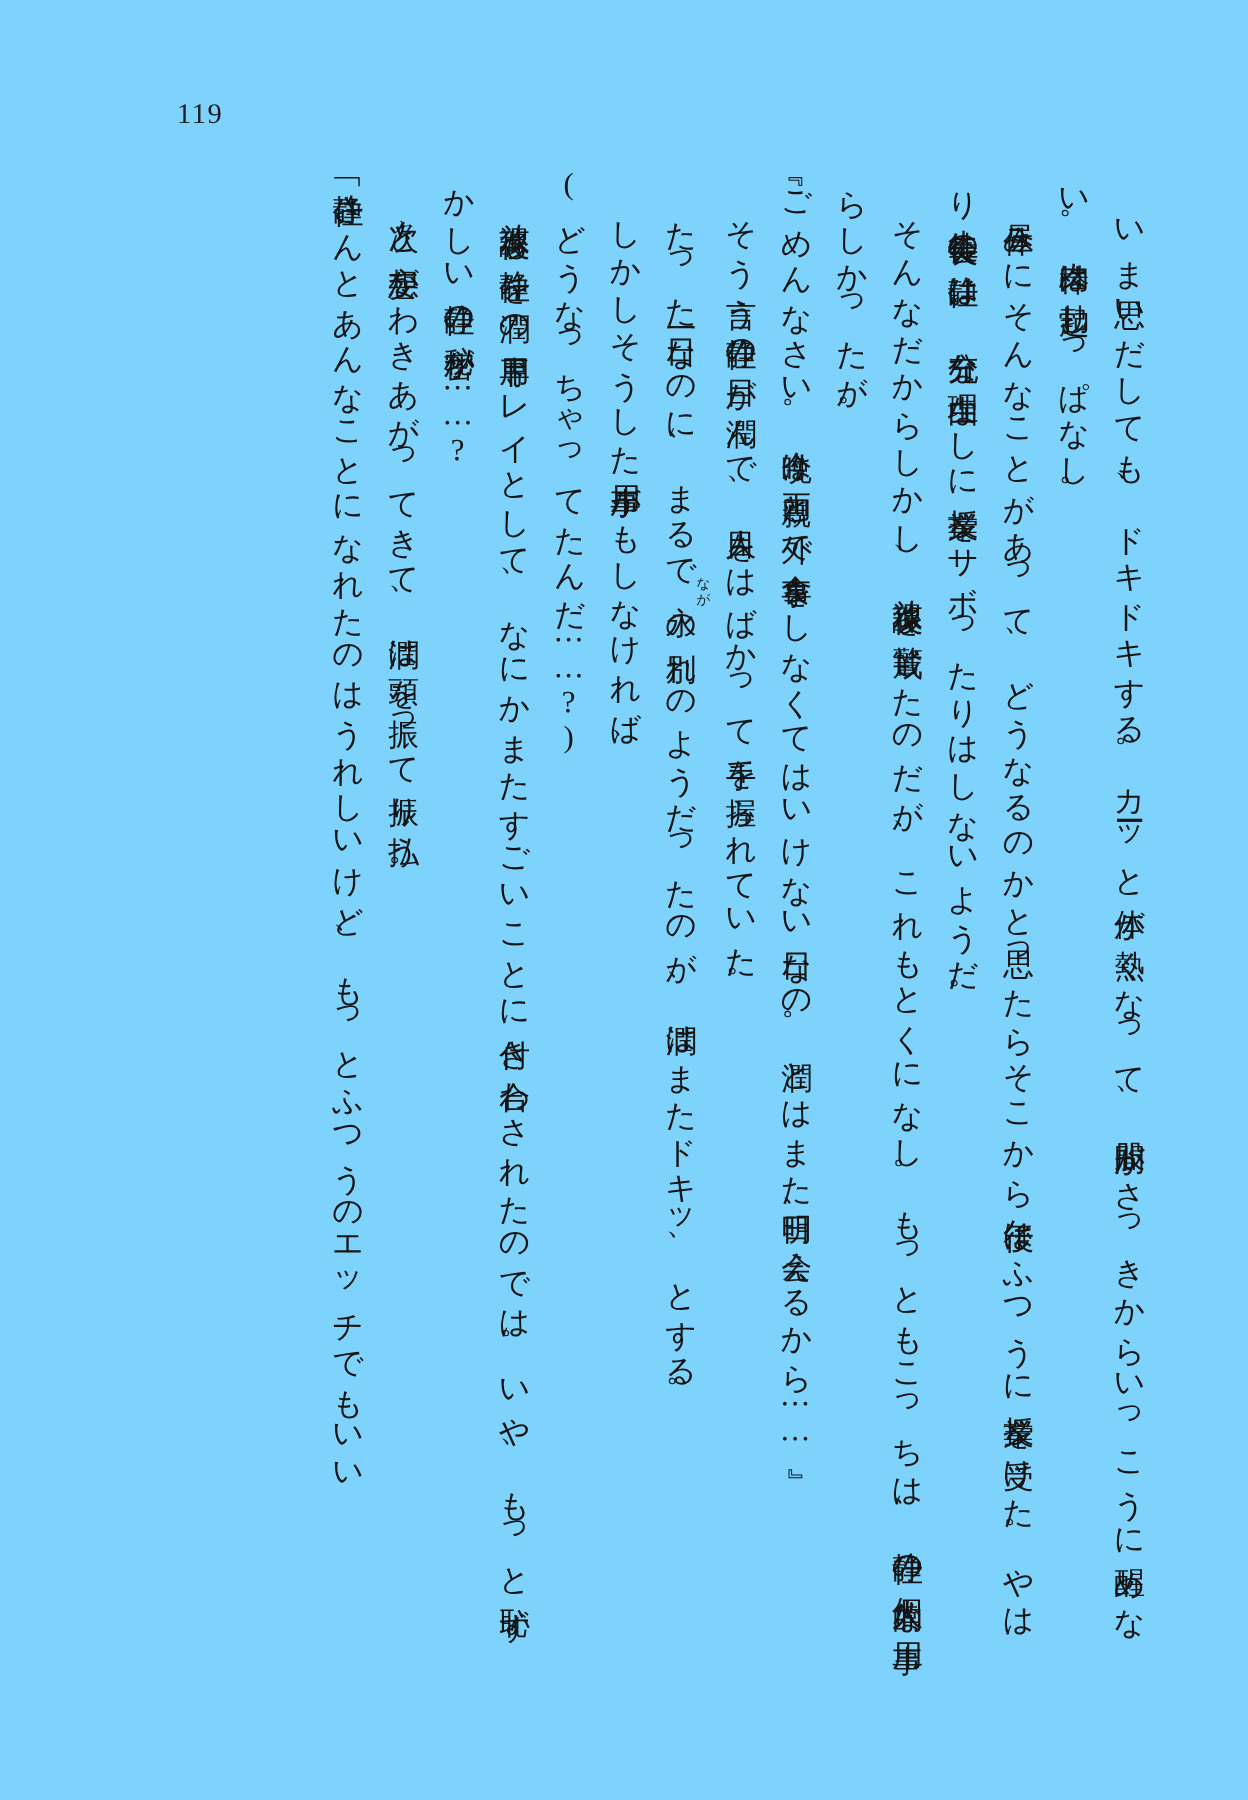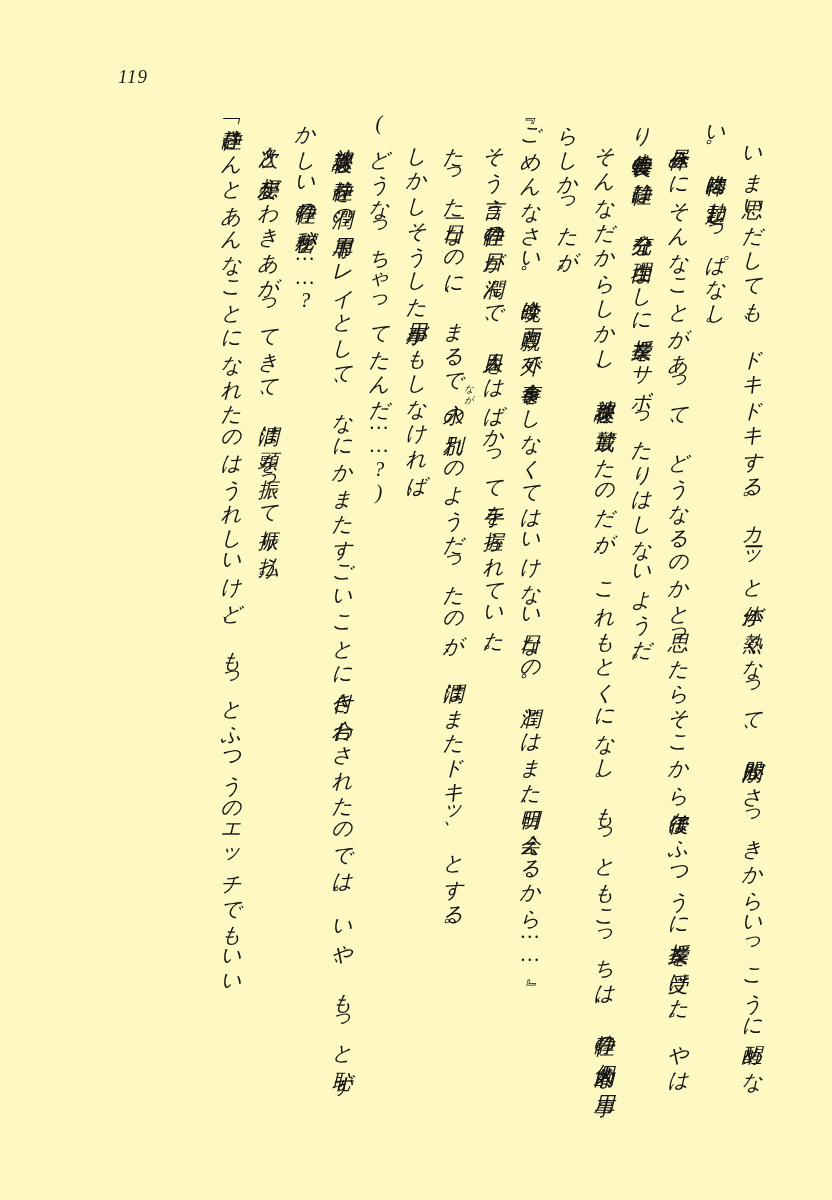--- a/index.html
+++ b/index.html
@@ -8,23 +8,22 @@
     background: #ffffff;
   }
   body {
     font-family: "Liberation Serif", "DejaVu Serif", serif;
     color: #1a1a1a;
   }
   .page {
     position: relative;
     width: 832px;
     height: 1200px;
-    background: #fef9c3;
+    background: #7dd3fc;
     overflow: hidden;
-    font-style: italic;
   }
   .page-number {
     position: absolute;
     top: 66px;
     left: 118px;
     font-size: 19px;
     letter-spacing: 1px;
     color: #1c1c1c;
     font-family: "Liberation Serif", "DejaVu Serif", serif;
   }

